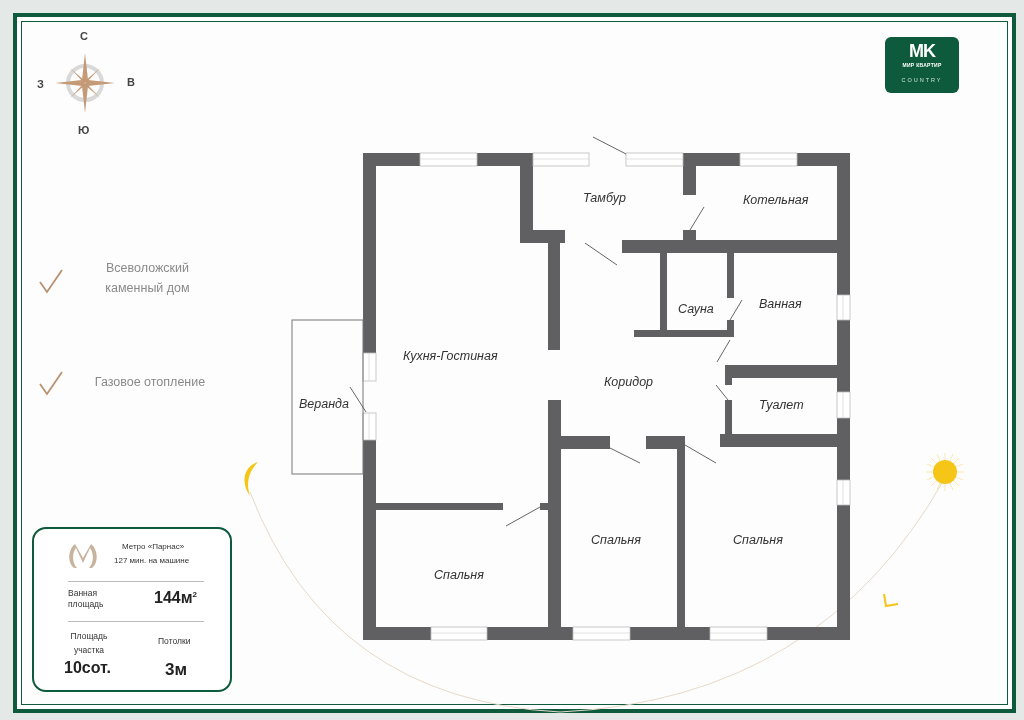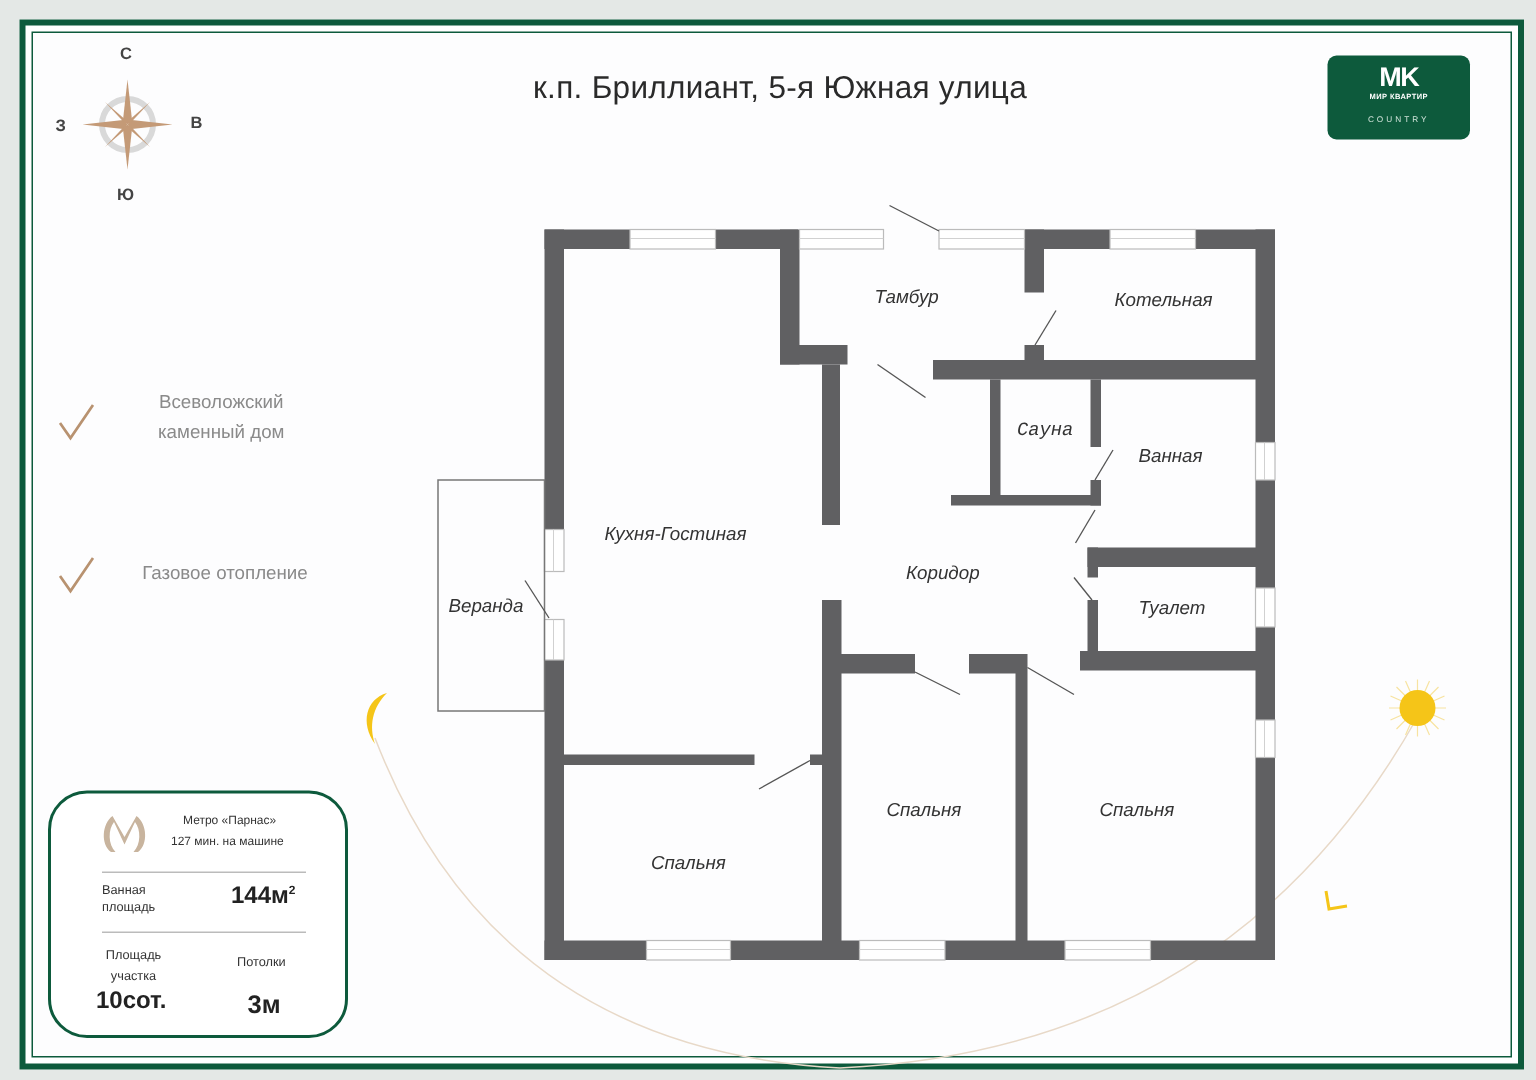--- a/index.html
+++ b/index.html
@@ -2,39 +2,38 @@
 <html><head>
 <meta charset="utf-8">
 <style>
   html,body{margin:0;padding:0;}
   body{width:1024px;height:720px;position:relative;background:#e4e8e6;overflow:hidden;font-family:"Liberation Sans",sans-serif;}
   .frame-outer{position:absolute;left:13px;top:13px;width:1003px;height:700px;border:4px solid #0d5a3c;box-sizing:border-box;background:#fff;}
   .frame-inner{position:absolute;left:4px;top:4px;right:4px;bottom:4px;border:1.5px solid #0d5a3c;background:#fdfdfe;}
   .abs{position:absolute;}
   .title{position:absolute;left:250px;top:44px;width:540px;text-align:center;font-size:21px;color:#2a2a2a;line-height:30px;letter-spacing:0.2px;}
   .compass-label{position:absolute;font-size:11px;font-weight:bold;color:#444;}
-  .logo{position:absolute;left:885px;top:37px;width:95px;height:56px;background:#0d5a3c;border-radius:6px;color:#fff;text-align:center;}
+  .logo{position:absolute;left:885px;top:37px;width:74px;height:56px;background:#0d5a3c;border-radius:6px;color:#fff;text-align:center;}
   .logo .mk{font-size:18px;font-weight:bold;letter-spacing:-1px;margin-top:5px;line-height:18px;}
   .logo .brand{font-size:5px;font-weight:bold;letter-spacing:0.3px;margin-top:2px;}
   .logo .sub{font-size:5.5px;letter-spacing:2px;margin-top:9px;color:#cfe3d9;}
   .feature{position:absolute;color:#8a8a8a;font-size:12.5px;text-align:center;line-height:20px;}
   .check{position:absolute;width:26px;height:26px;}
-  .info{position:absolute;left:32px;top:527px;width:200px;height:165px;border:2px solid #0d5a3c;border-radius:26px;background:#fff;box-sizing:border-box;padding-left:44px;}
+  .info{position:absolute;left:32px;top:527px;width:200px;height:165px;border:2px solid #0d5a3c;border-radius:14px;background:#fff;box-sizing:border-box;padding-left:44px;}
   .info .hr{position:absolute;left:34px;width:136px;height:1px;background:#bbb;}
   .room{position:absolute;font-style:italic;font-size:12.5px;color:#333;}
 </style>
 </head>
 <body>
 
 <div class="frame-outer">
   <div class="frame-inner"></div>
 </div>
 
 <div class="title">
-  <div>к.п. Бриллиант, 5-я Южная улица</div>
 </div>
 
 <svg class="abs" style="left:50px;top:45px;" width="70" height="75" viewBox="0 0 70 75">
   <circle cx="35" cy="38" r="17" fill="none" stroke="#d9d9d9" stroke-width="4"></circle>
   <polygon points="35,8 38,35 35,38 32,35" fill="#c49a77"></polygon>
   <polygon points="35,68 38,41 35,38 32,41" fill="#c49a77"></polygon>
   <polygon points="5,38 32,35 35,38 32,41" fill="#c49a77"></polygon>
   <polygon points="65,38 38,35 35,38 38,41" fill="#c49a77"></polygon>
   <polygon points="20,23 35,36 34,38" fill="#c49a77"></polygon>
   <polygon points="50,23 35,36 36,38" fill="#c49a77"></polygon>
@@ -201,21 +200,21 @@
     <line x1="716" y1="385" x2="728" y2="400"></line>
     <line x1="610" y1="448" x2="640" y2="463"></line>
     <line x1="685" y1="445" x2="716" y2="463"></line>
     <line x1="506" y1="526" x2="540" y2="507"></line>
     <line x1="350" y1="387" x2="366" y2="412"></line>
   </g>
 </svg>
 
 <div class="room" style="left:583px;top:191px;">Тамбур</div>
 <div class="room" style="left:743px;top:193px;">Котельная</div>
-<div class="room" style="left:678px;top:280px;font-family:Liberation Mono, monospace;">Сауна</div>
+<div class="room" style="left:678px;top:302px;">Сауна</div>
 <div class="room" style="left:759px;top:297px;">Ванная</div>
 <div class="room" style="left:403px;top:349px;">Кухня-Гостиная</div>
 <div class="room" style="left:604px;top:375px;">Коридор</div>
 <div class="room" style="left:299px;top:397px;">Веранда</div>
 <div class="room" style="left:759px;top:398px;">Туалет</div>
 <div class="room" style="left:591px;top:533px;">Спальня</div>
 <div class="room" style="left:733px;top:533px;">Спальня</div>
 <div class="room" style="left:434px;top:568px;">Спальня</div>
 
 </body></html>

